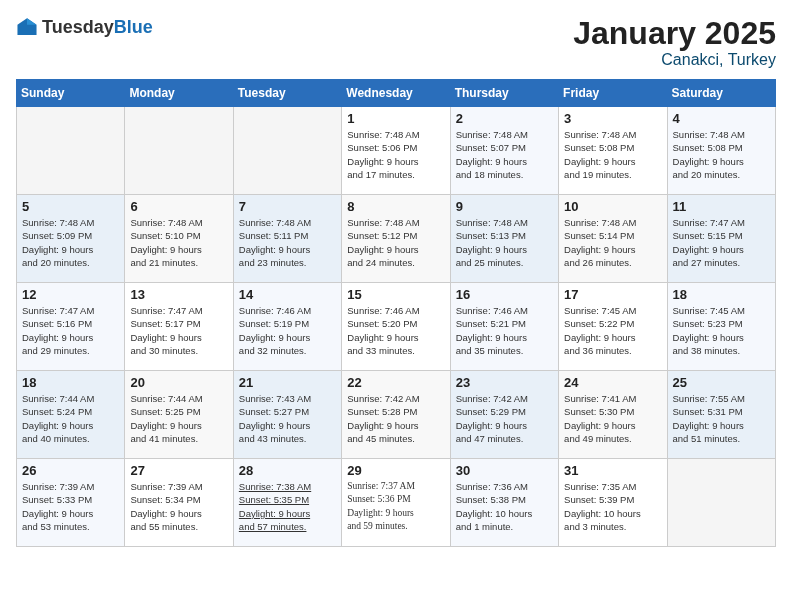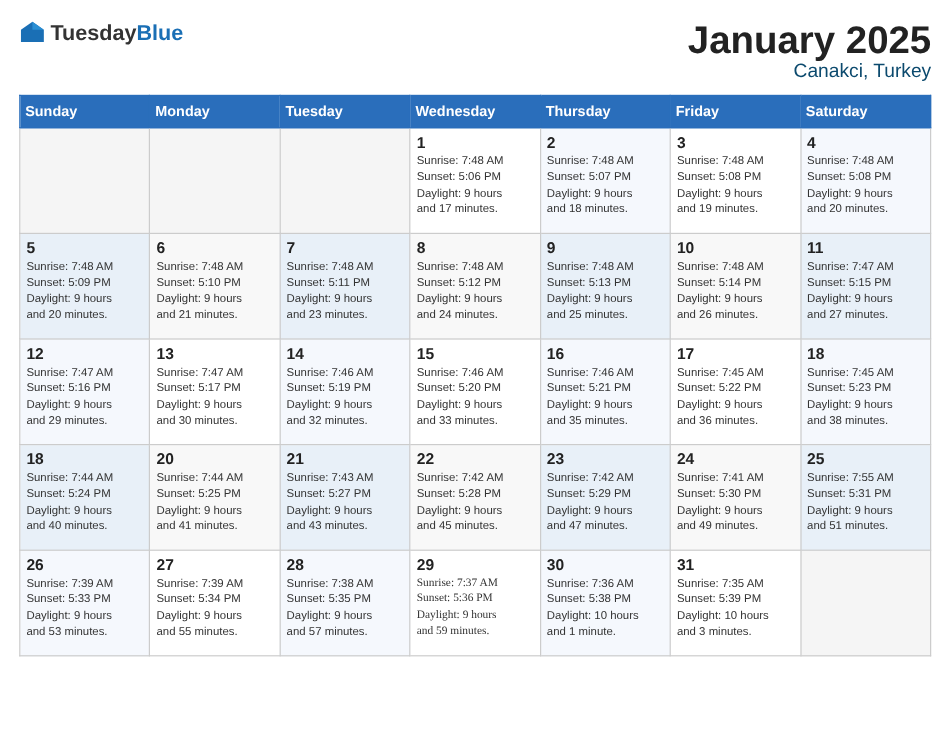--- a/index.html
+++ b/index.html
@@ -337,21 +337,21 @@
         </td>
         <td>
           <span class="day-num">27</span>
           <div class="day-info" style="white-space: pre-line;">Sunrise: 7:39 AM
 Sunset: 5:34 PM
 Daylight: 9 hours
 and 55 minutes.</div>
         </td>
         <td>
           <span class="day-num">28</span>
-          <div class="day-info" style="white-space: pre-line;">Sunrise: 7:38 AM
+          <div class="day-info" style="white-space: pre-line; text-decoration: underline;">Sunrise: 7:38 AM
 Sunset: 5:35 PM
 Daylight: 9 hours
 and 57 minutes.</div>
         </td>
         <td>
           <span class="day-num">29</span>
           <div class="day-info" style="white-space: pre-line; font-family: Liberation Serif, serif;">Sunrise: 7:37 AM
 Sunset: 5:36 PM
 Daylight: 9 hours
 and 59 minutes.</div>

